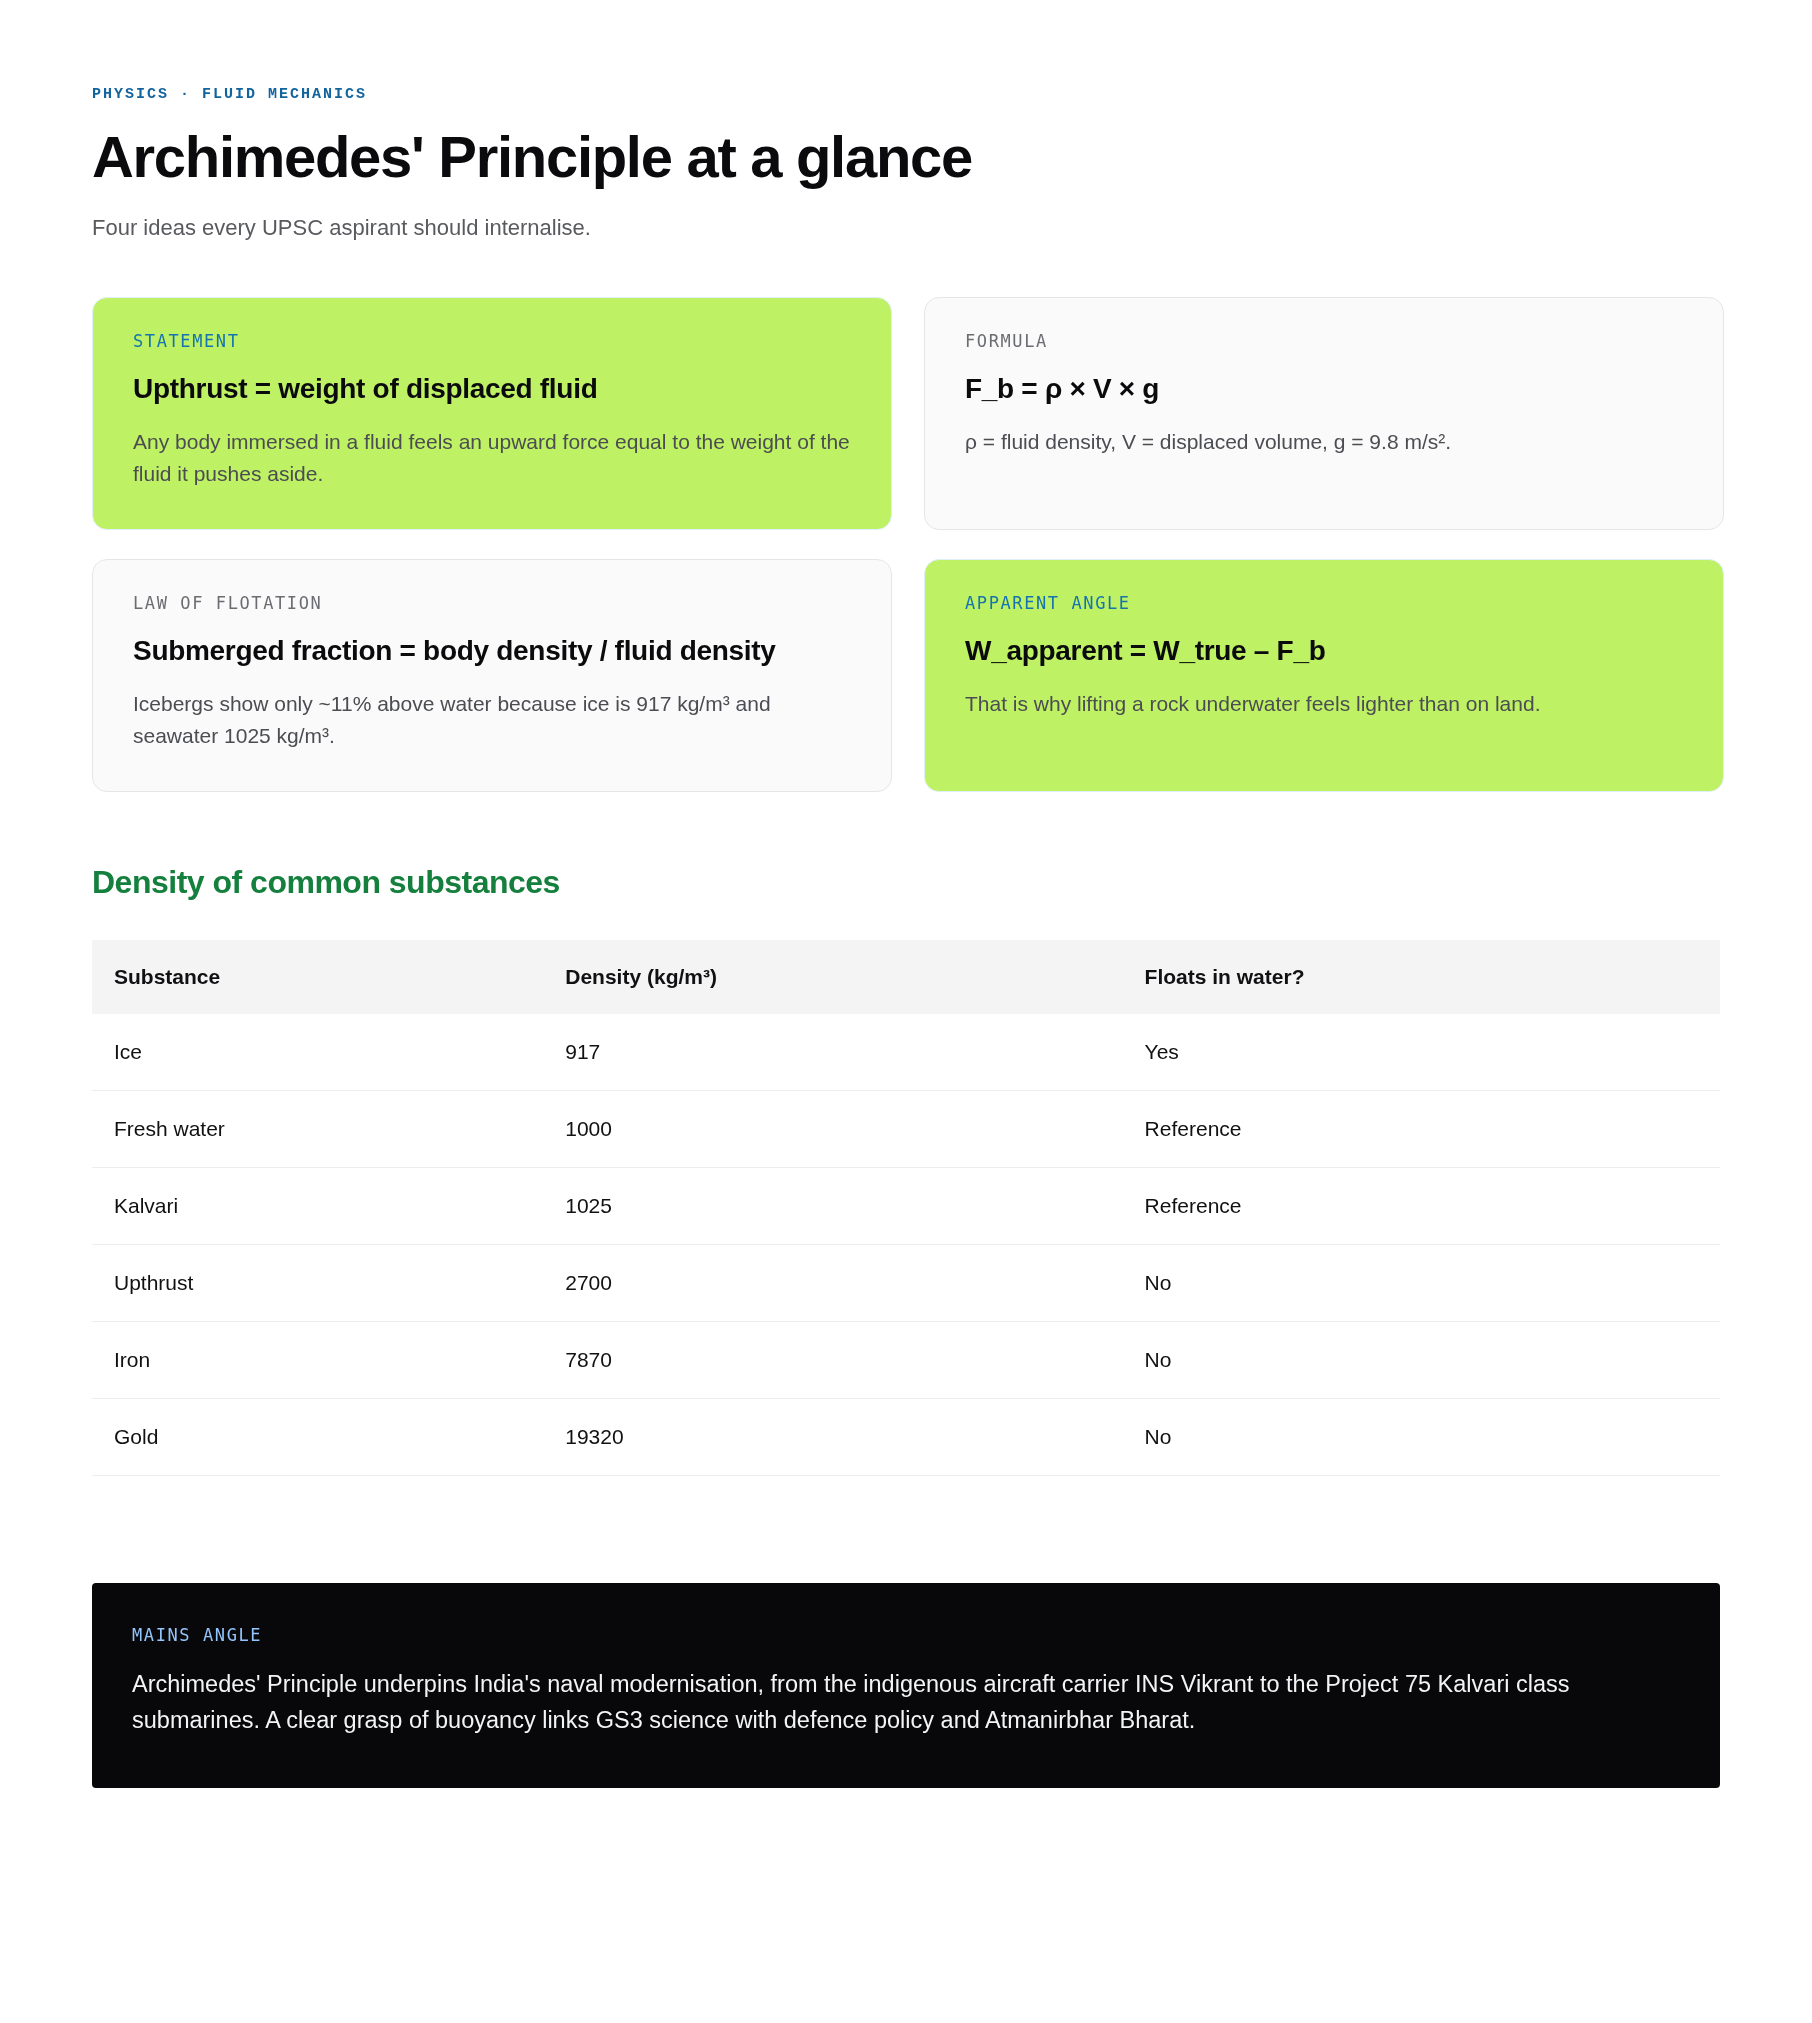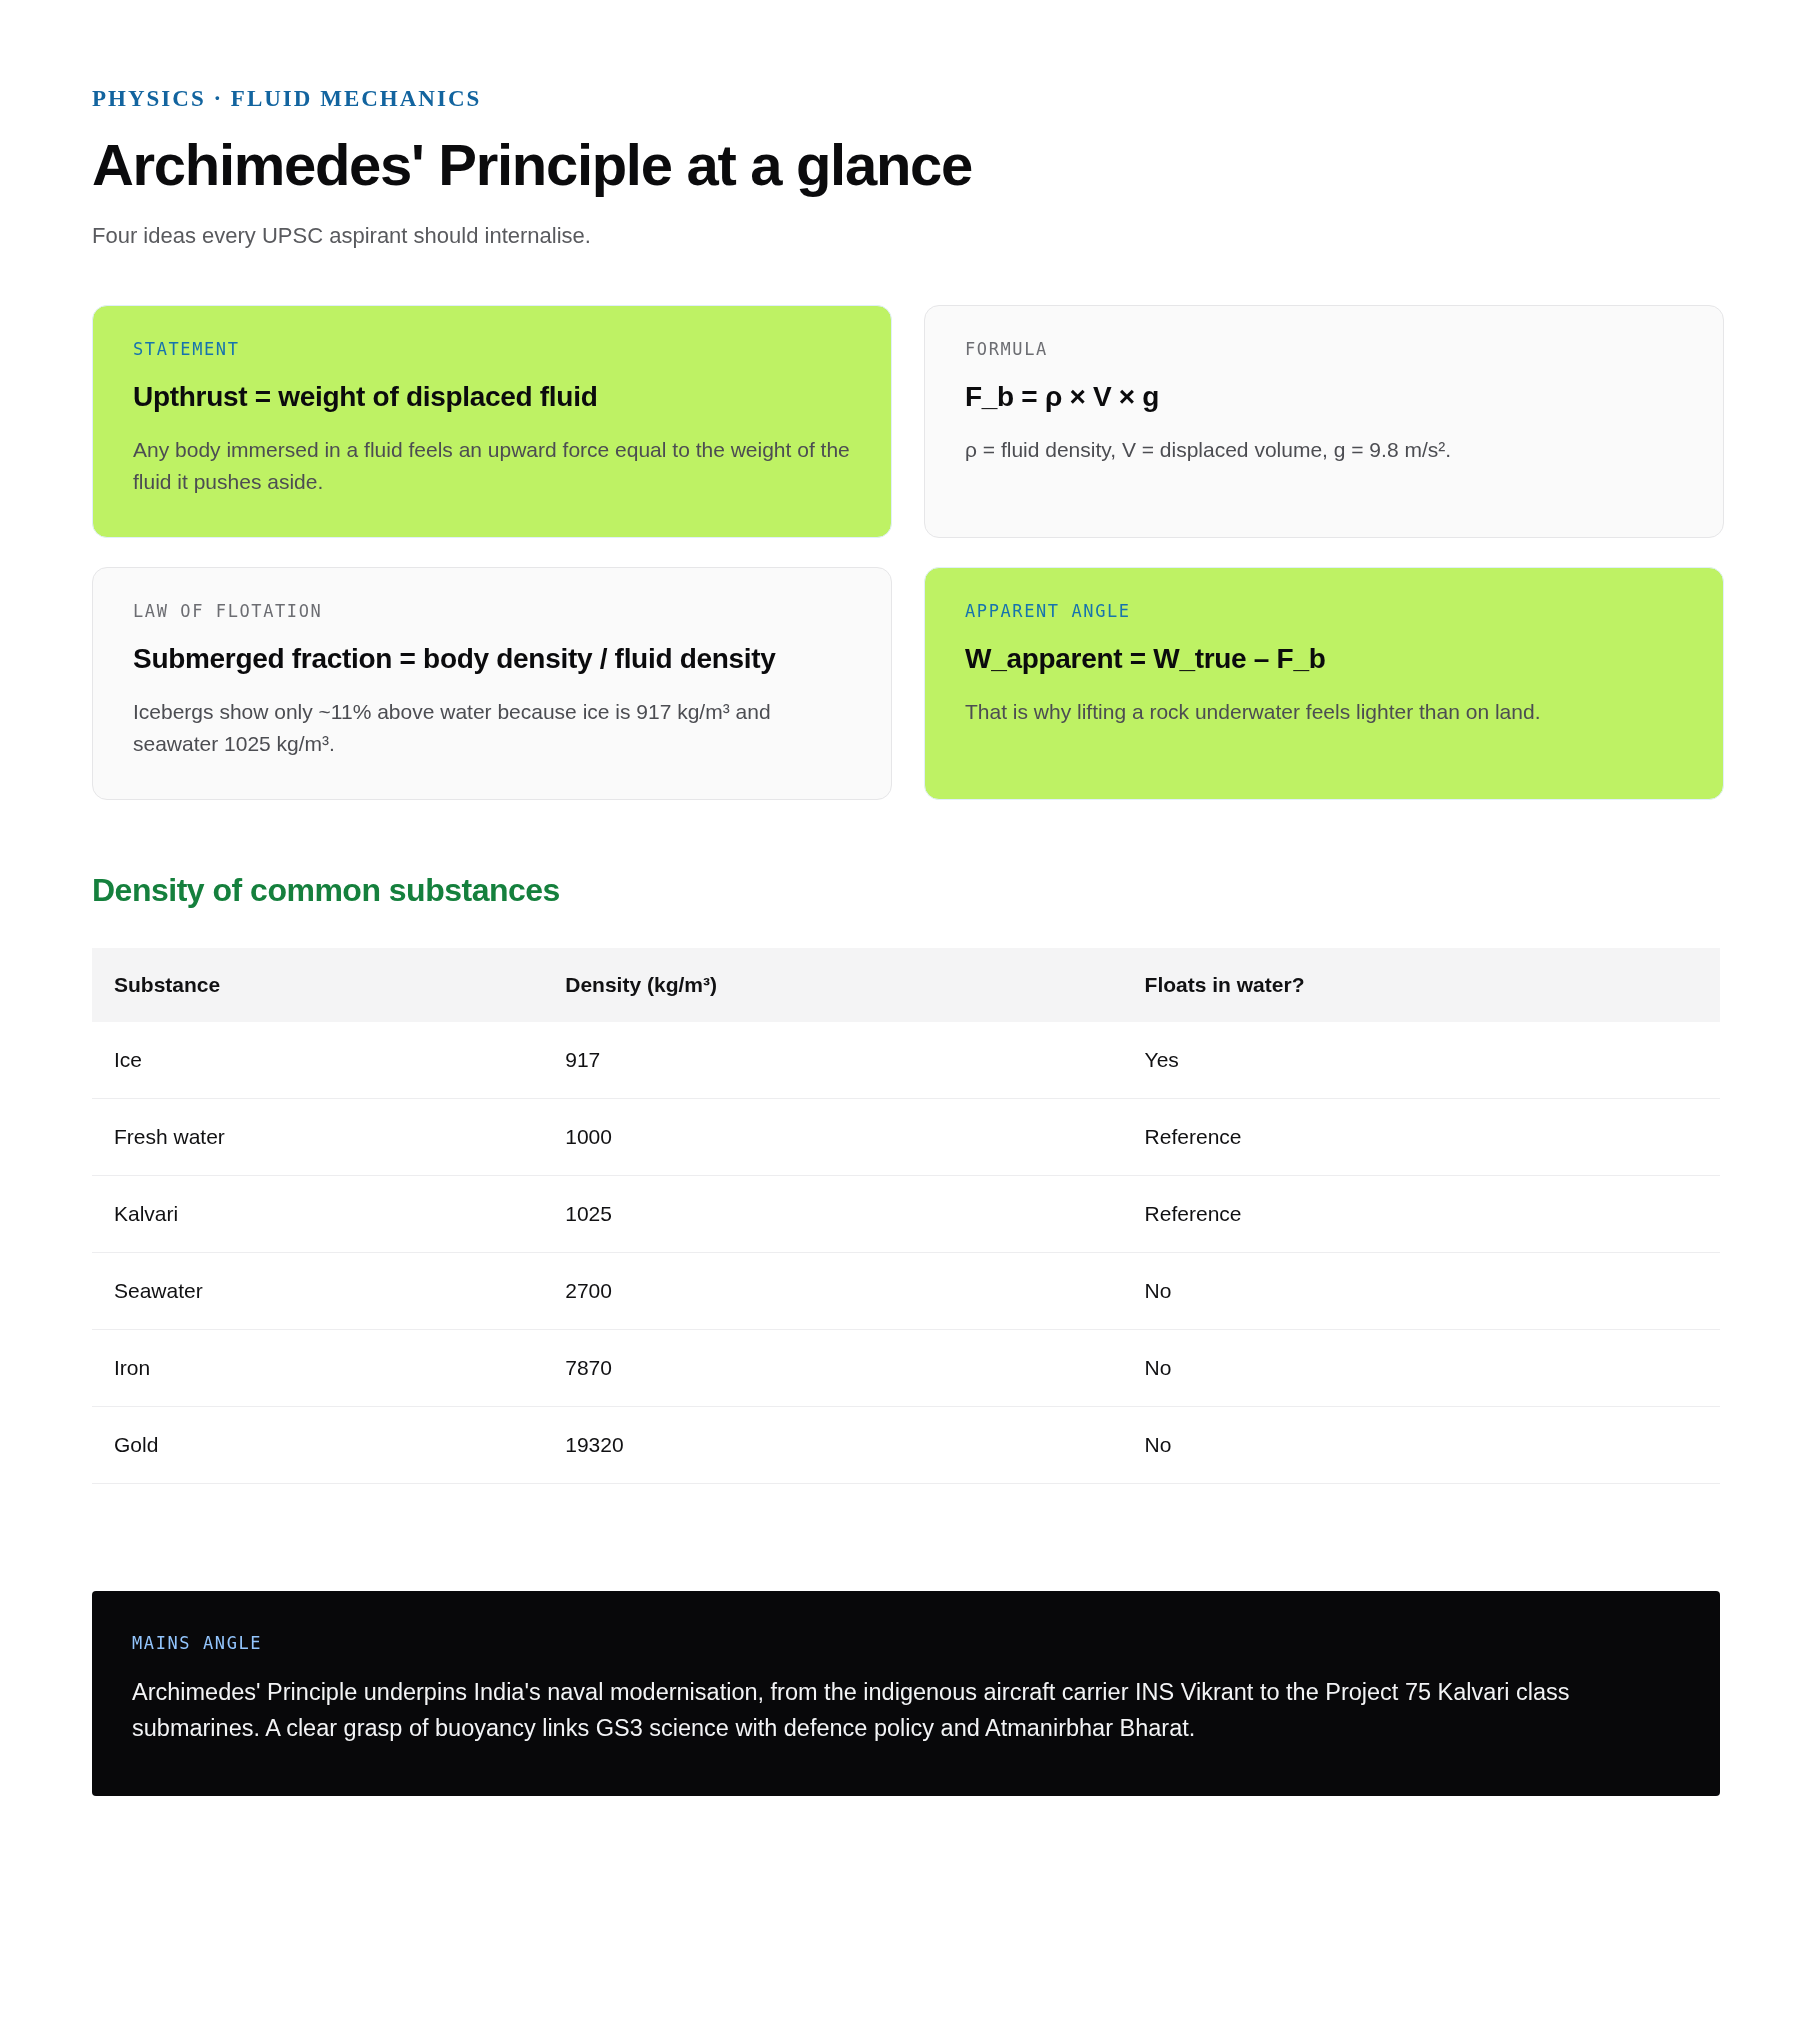--- a/index.html
+++ b/index.html
@@ -20,22 +20,22 @@
     width: 1812px;
     min-height: 2024px;
     padding: 0 92px;
     background: #ffffff;
   }
 
   
   .header { padding-top: 87px; }
 
   .eyebrow {
-    font-family: Liberation Serif, serif;
-    font-size: 23px;
+    font-family: Liberation Mono, monospace;
+    font-size: 15px;
     font-weight: bold;
     letter-spacing: 2px;
     color: #12649f;
     line-height: 1;
   }
 
   .page-title {
     margin-top: 23.5px;
     font-size: 58px;
     font-weight: bold;
@@ -236,21 +236,21 @@
         <td>Fresh water</td>
         <td>1000</td>
         <td class="val-ref">Reference</td>
       </tr>
       <tr>
         <td>Kalvari</td>
         <td>1025</td>
         <td class="val-ref">Reference</td>
       </tr>
       <tr>
-        <td>Seawater</td>
+        <td>Upthrust</td>
         <td>2700</td>
         <td class="val-no">No</td>
       </tr>
       <tr>
         <td>Iron</td>
         <td>7870</td>
         <td class="val-no">No</td>
       </tr>
       <tr>
         <td>Gold</td>

